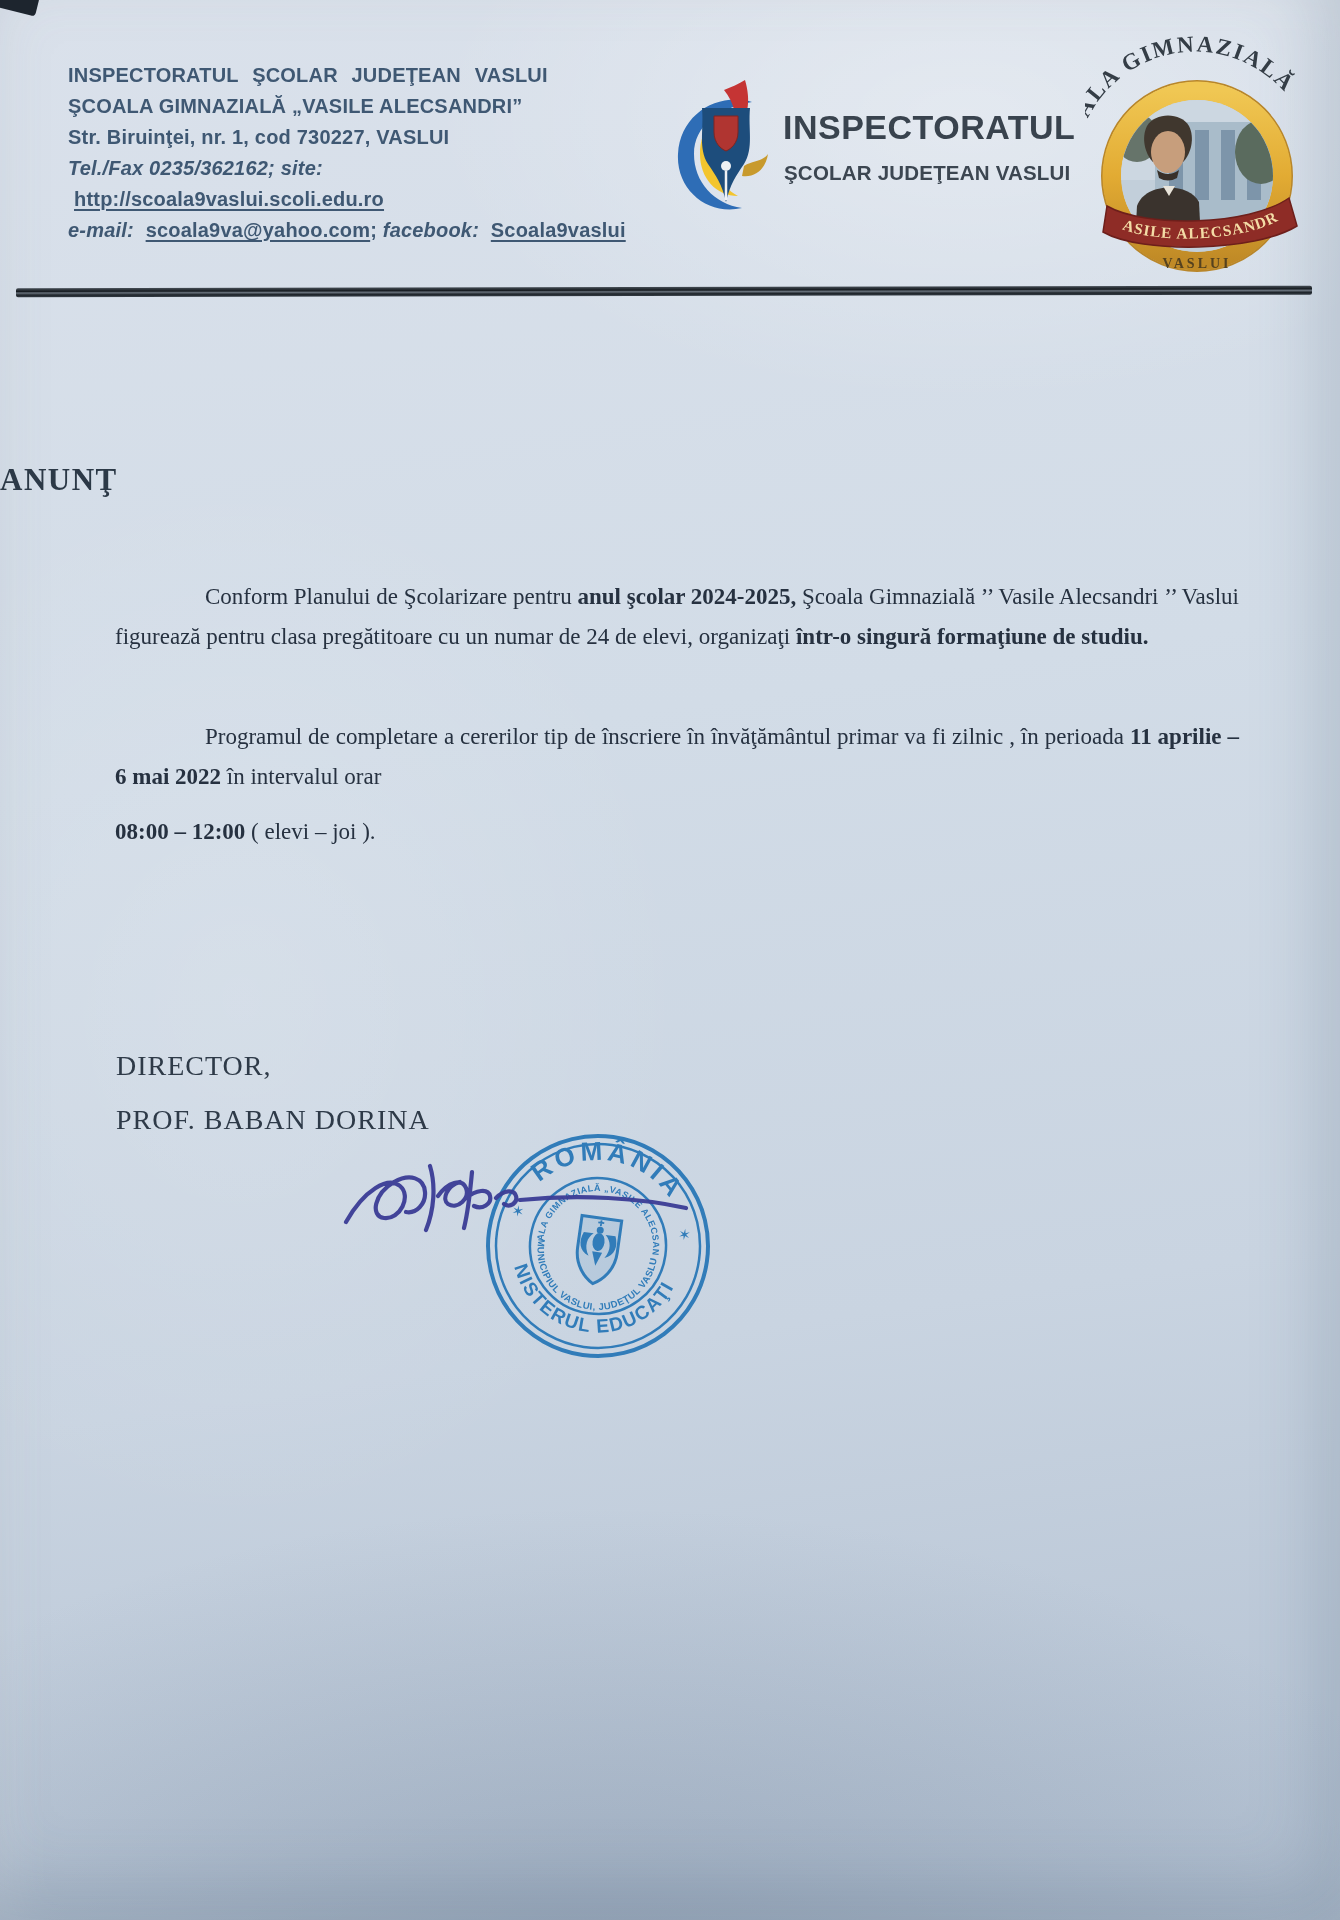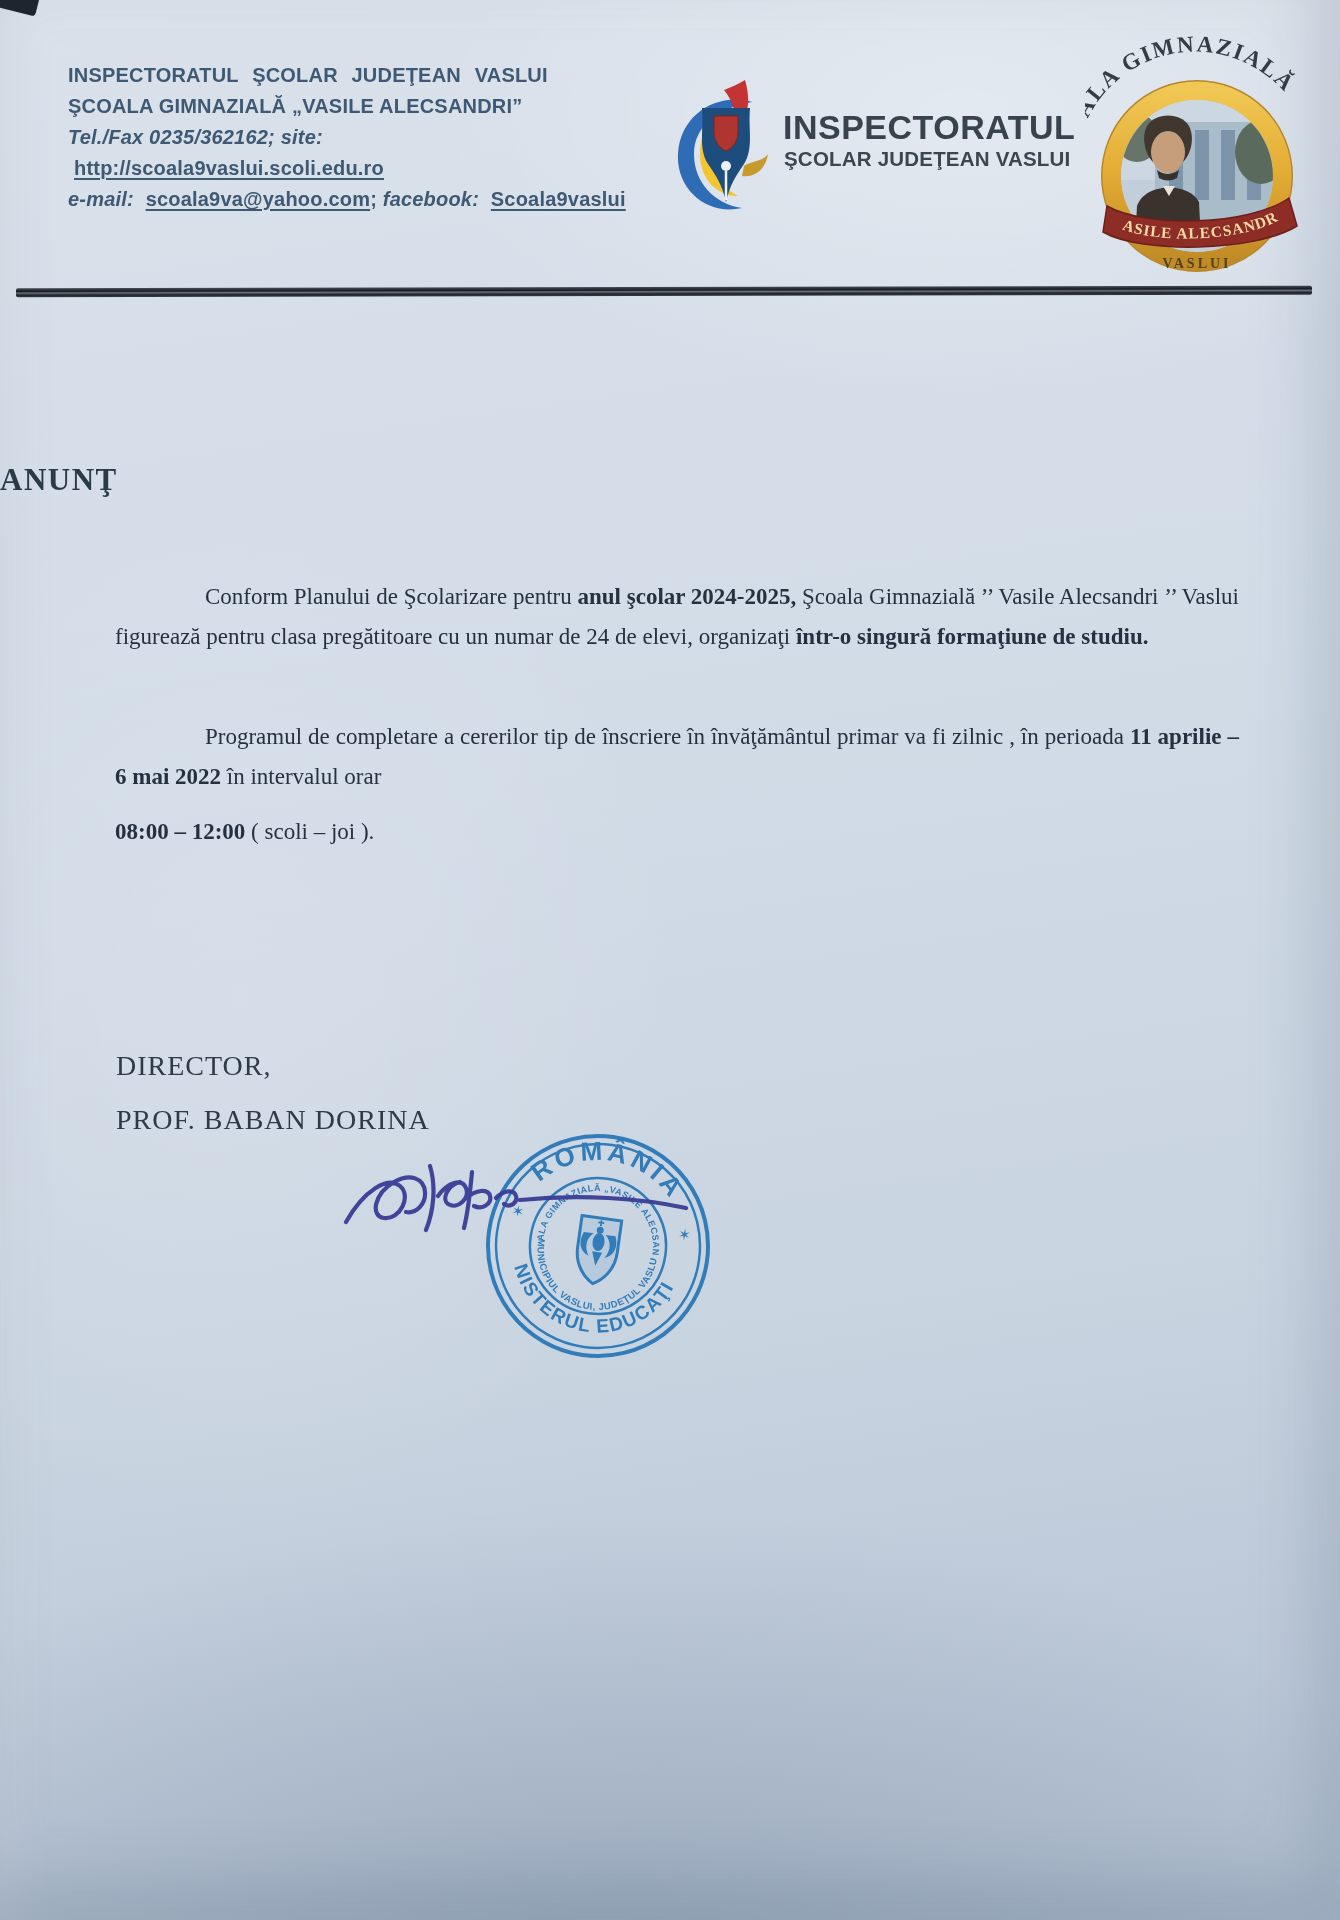--- a/index.html
+++ b/index.html
@@ -20,21 +20,21 @@
   
   .header-left{position:absolute; left:68px; top:60px; color:#3f5873; font-size:20px;
     font-weight:bold; line-height:31px; letter-spacing:0.2px;}
   .hl-wide{word-spacing:8px;}
   .it{font-style:italic;}
   .ul{text-decoration:underline; text-decoration-thickness:2px; text-underline-offset:3px;margin-left:6px;}
 
   .logo-svg{position:absolute; left:666px; top:74px; width:102px; height:140px;}
   .logo-title{position:absolute; left:783px; top:108px; font-size:34px; font-weight:800;
     color:#39434e; letter-spacing:0.5px;}
-  .logo-subtitle{position:absolute; left:784px; top:147px; font-size:20.5px; font-weight:700;
+  .logo-subtitle{position:absolute; left:784px; top:161px; font-size:20.5px; font-weight:700;
     color:#3c4651; letter-spacing:0.2px;}
   .badge-svg{position:absolute; left:1085px; top:30px; width:250px; height:250px;}
 
   .rule{position:absolute; left:16px; top:287px; width:1296px; height:9px; border-radius:2px;
     transform:rotate(-0.12deg);
     background:linear-gradient(180deg,#454d55 0%, #171c21 35%, #69727c 52%, #1f252b 75%, #333b43 100%);}
 
   
   .doc-title{position:absolute; left:0; top:462px; width:100%; 
     font-family:"Liberation Serif",serif; font-weight:bold; font-size:31px;
@@ -59,20 +59,21 @@
 </head>
 <body>
 
 <div class="page">
 
   <div class="corner-mark"></div>
 
   <div class="header-left">
     <div class="hl-wide">INSPECTORATUL ŞCOLAR JUDEŢEAN VASLUI</div>
     <div>ŞCOALA GIMNAZIALĂ „VASILE ALECSANDRI”</div>
+    <div>Str. Biruinţei, nr. 1, cod 730227, VASLUI</div>
     <div class="it">Tel./Fax 0235/362162; site:</div>
     <div class="ul">http://scoala9vaslui.scoli.edu.ro</div>
     <div><span class="it">e-mail:</span> <span class="ul">scoala9va@yahoo.com</span><span>; </span><span class="it">facebook:</span> <span class="ul">Scoala9vaslui</span></div>
   </div>
 
   <svg class="logo-svg" viewBox="0 0 102 140">
     <path d="M86 28 C 52 18 14 40 12 80 C 10 116 42 142 76 134 C 48 130 28 108 28 80 C 28 52 52 34 86 28 Z" fill="#2e6db6"></path>
     <path d="M76 36 C 50 34 34 54 34 80 C 34 104 50 122 72 122 C 54 112 46 96 46 78 C 46 58 58 44 76 36 Z" fill="#f3c52e"></path>
     <path d="M79 6 C 85 26 83 46 68 60 C 72 44 68 28 58 16 C 65 13 73 10 79 6 Z" fill="#c53434"></path>
     <path d="M36 34 L84 34 C 82 56 88 74 78 90 C 70 102 64 110 60 128 C 56 110 50 102 42 90 C 32 74 38 56 36 34 Z" fill="#1d4d7c"></path>
@@ -129,21 +130,21 @@
   </svg>
 
   <div class="rule"></div>
 
   <div class="doc-title">ANUNŢ</div>
 
   <div class="para p1"><span>Conform Planului de Şcolarizare pentru </span><span class="b">anul şcolar 2024-2025,</span><span> Şcoala Gimnazială ’’ Vasile Alecsandri ’’ Vaslui figurează pentru clasa pregătitoare cu un numar de 24 de elevi, organizaţi </span><span class="b">într-o singură formaţiune de studiu.</span></div>
 
   <div class="para p2"><span>Programul de completare a cererilor tip de înscriere în învăţământul primar va fi zilnic , în perioada </span><span class="b">11 aprilie – 6 mai 2022</span><span> în intervalul orar</span></div>
 
-  <div class="para p3"><span class="b">08:00 – 12:00</span><span> ( scoli – joi ).</span></div>
+  <div class="para p3"><span class="b">08:00 – 12:00</span><span> ( elevi – joi ).</span></div>
 
   <div class="sig-role">DIRECTOR,</div>
   <div class="sig-name">PROF. BABAN DORINA</div>
 
   <svg class="stamp" viewBox="0 0 240 240">
     <defs>
       <path id="stampTopArc" d="M 34 120 A 86 86 0 0 1 206 120" fill="none"></path>
       <path id="stampBottomArc" d="M 40 152 A 86 86 0 0 0 200 152" fill="none"></path>
       <path id="stampInnerTop" d="M 65 120 A 55 55 0 0 1 175 120" fill="none"></path>
       <path id="stampInnerBottom" d="M 60 124 A 56 56 0 0 0 180 124" fill="none"></path>

